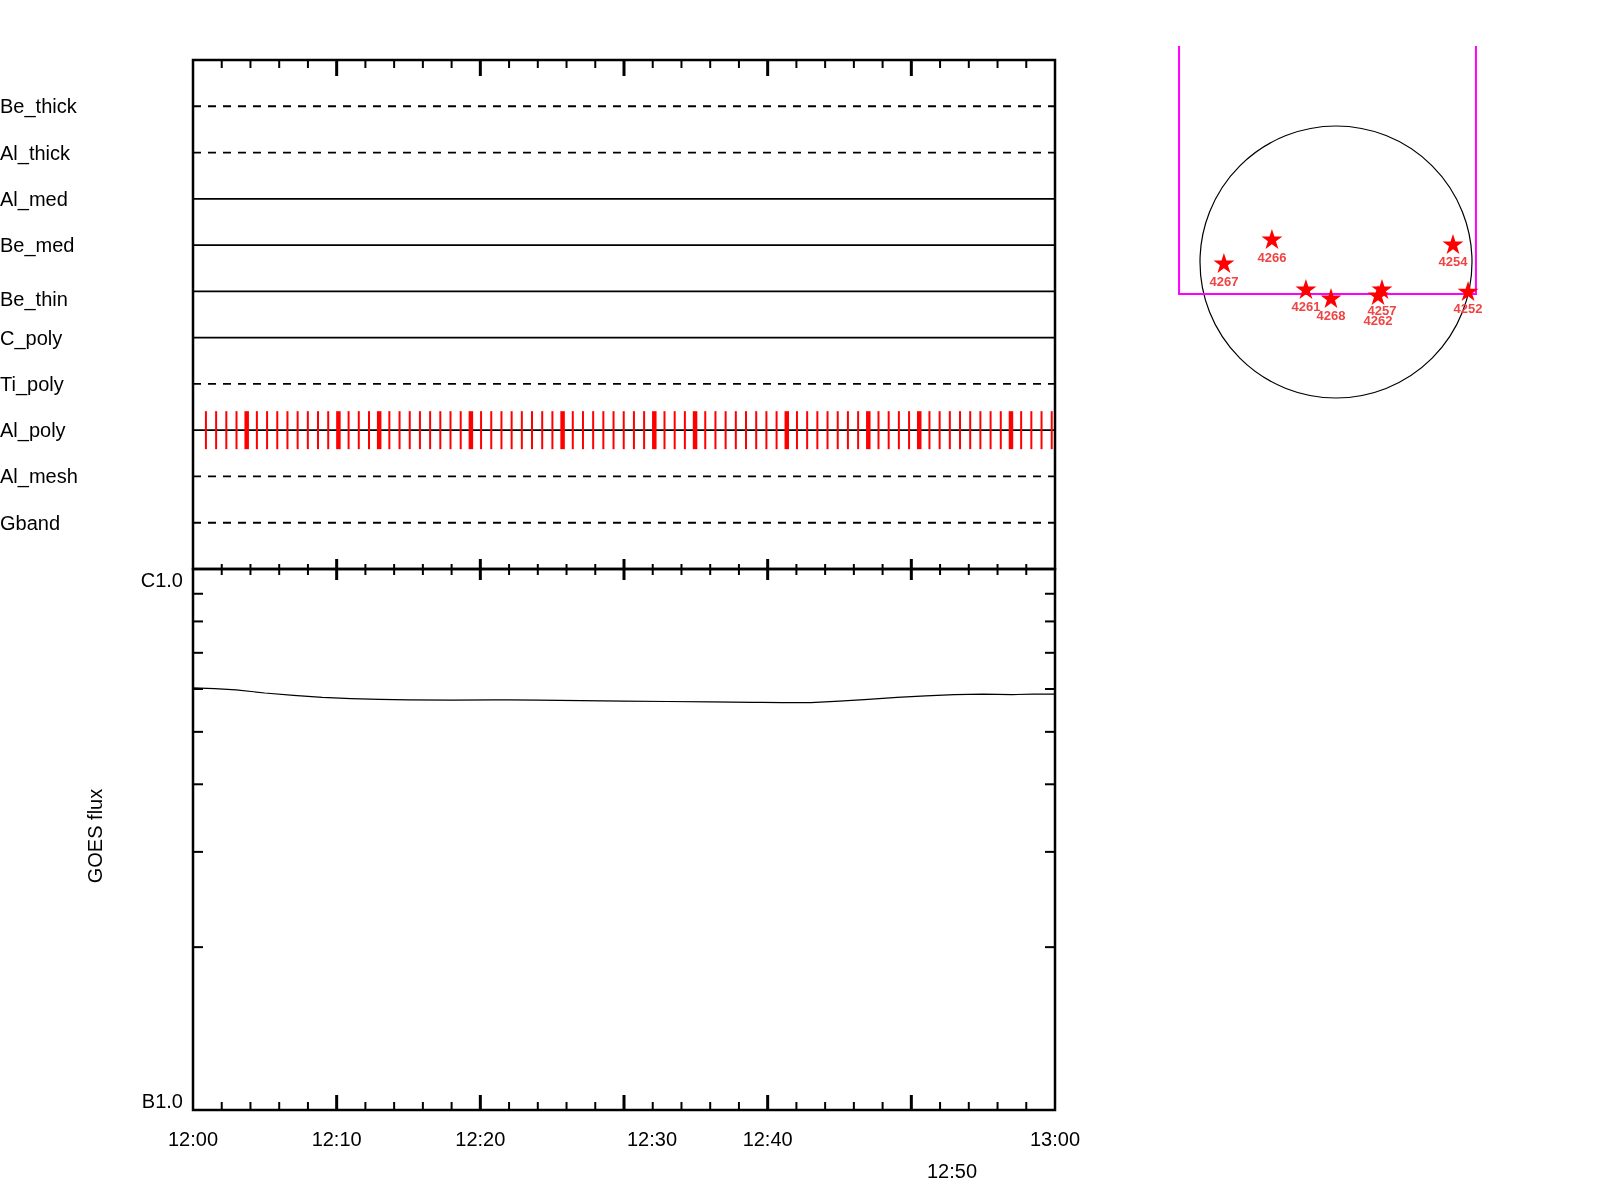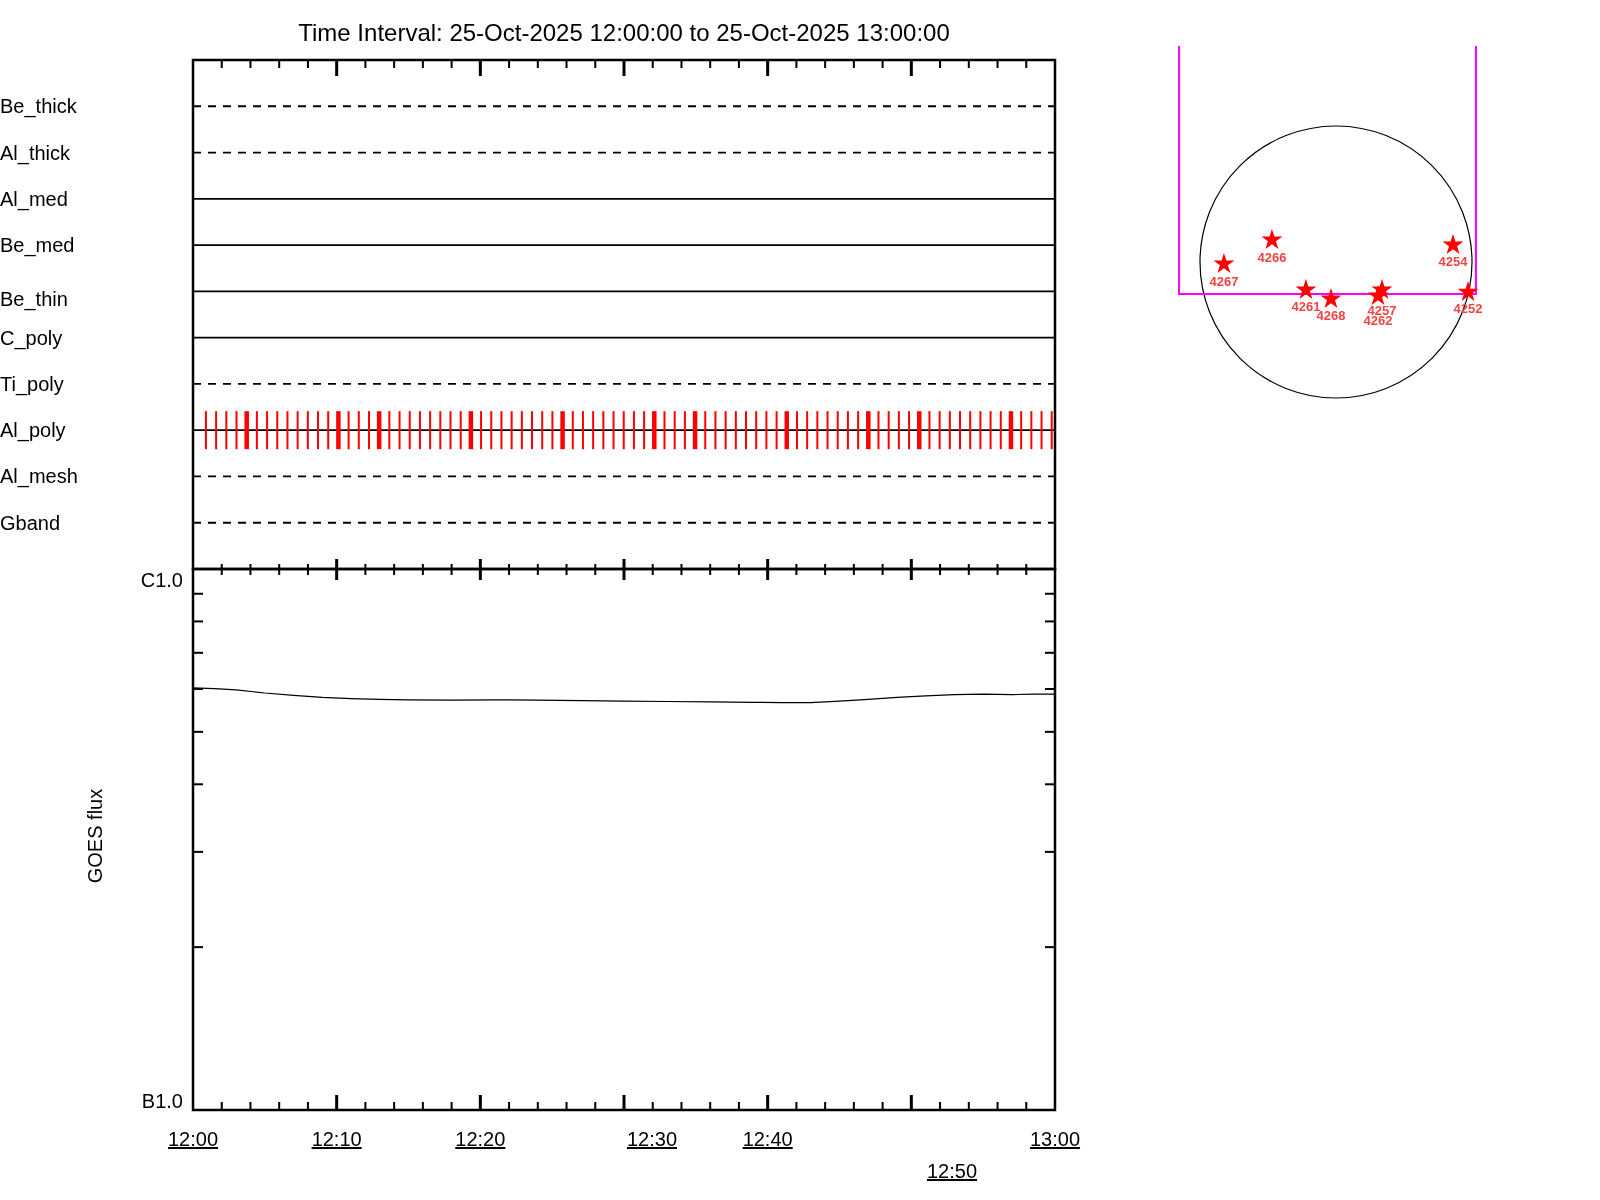--- a/index.html
+++ b/index.html
@@ -8,21 +8,21 @@
     font-family:"Liberation Sans","DejaVu Sans",sans-serif;color:#000;
   }
   #scene{position:absolute;left:0;top:0;}
   .t{position:absolute;color:#000;}
   .title{left:624px;top:33px;transform:translate(-50%,-50%);font-size:24px;white-space:nowrap;}
   .axis-end-label{left:0;width:183px;text-align:right;font-size:20px;line-height:22px;}
   .ylab-top{top:569px;}
   .ylab-bot{top:1090px;}
   .goes-ylabel{left:95px;top:836px;transform:translate(-50%,-50%) rotate(-90deg);font-size:20px;white-space:nowrap;}
   .rowlab{position:absolute;left:0;width:185px;text-align:left;font-size:20px;line-height:22px;color:#000;}
-  .xtick{position:absolute;transform:translateX(-50%);font-size:20px;white-space:nowrap;color:#000;text-decoration:underline;}
+  .xtick{position:absolute;transform:translateX(-50%);font-size:20px;white-space:nowrap;color:#000;}
   .starlab{position:absolute;transform:translate(-50%,-50%);font-size:13px;font-weight:bold;white-space:nowrap;color:#ef4444;}
 </style>
 </head>
 <body>
 
 <div id="stage">
   <svg id="scene" width="1600" height="1200" viewBox="0 0 1600 1200">
     <g id="g-timeline">
         <rect x="193" y="60" width="862" height="509" fill="none" stroke="#000000" stroke-width="2.5"></rect>
         <line x1="221.73333333333335" y1="60" x2="221.73333333333335" y2="68" stroke="#000000" stroke-width="2"></line>
@@ -234,21 +234,20 @@
         <path d="M1271.9 229.0 L1274.4 236.6 L1282.4 236.6 L1275.9 241.3 L1278.4 248.9 L1271.9 244.2 L1265.5 248.9 L1267.9 241.3 L1261.5 236.6 L1269.5 236.6 Z" fill="#ff0000" stroke="none"></path>
         <path d="M1305.9 279.0 L1308.4 286.6 L1316.4 286.6 L1309.9 291.3 L1312.4 298.9 L1305.9 294.2 L1299.5 298.9 L1301.9 291.3 L1295.5 286.6 L1303.5 286.6 Z" fill="#ff0000" stroke="none"></path>
         <path d="M1331.0 288.0 L1333.4 295.6 L1341.4 295.6 L1335.0 300.3 L1337.4 307.9 L1331.0 303.2 L1324.5 307.9 L1327.0 300.3 L1320.5 295.6 L1328.5 295.6 Z" fill="#ff0000" stroke="none"></path>
         <path d="M1382.0 279.0 L1384.4 286.6 L1392.4 286.6 L1386.0 291.3 L1388.4 298.9 L1382.0 294.2 L1375.5 298.9 L1378.0 291.3 L1371.5 286.6 L1379.5 286.6 Z" fill="#ff0000" stroke="none"></path>
         <path d="M1378.0 285.0 L1380.5 292.6 L1388.5 292.6 L1382.0 297.3 L1384.5 304.9 L1378.0 300.2 L1371.6 304.9 L1374.0 297.3 L1367.6 292.6 L1375.6 292.6 Z" fill="#ff0000" stroke="none"></path>
         <path d="M1453.0 234.0 L1455.4 241.6 L1463.4 241.6 L1457.0 246.3 L1459.4 253.9 L1453.0 249.2 L1446.5 253.9 L1449.0 246.3 L1442.5 241.6 L1450.5 241.6 Z" fill="#ff0000" stroke="none"></path>
         <path d="M1468.1 281.1 L1470.5 288.7 L1478.5 288.7 L1472.1 293.4 L1474.5 301.0 L1468.1 296.3 L1461.6 301.0 L1464.1 293.4 L1457.6 288.7 L1465.6 288.7 Z" fill="#ff0000" stroke="none"></path>
       </g>
   </svg>
 
-  <div class="t title">Time Interval: 25-Oct-2025 12:00:00 to 25-Oct-2025 13:00:00</div>
   <div class="t axis-end-label ylab-top">C1.0</div>
   <div class="t axis-end-label ylab-bot">B1.0</div>
   <div class="t goes-ylabel">GOES flux</div>
 
   <div id="row-labels">
       <div class="rowlab" style="top: 95.2727px;">Be_thick</div>
       <div class="rowlab" style="top: 141.545px;">Al_thick</div>
       <div class="rowlab" style="top: 187.818px;">Al_med</div>
       <div class="rowlab" style="top: 234.091px;">Be_med</div>
       <div class="rowlab" style="top: 288px;">Be_thin</div>

